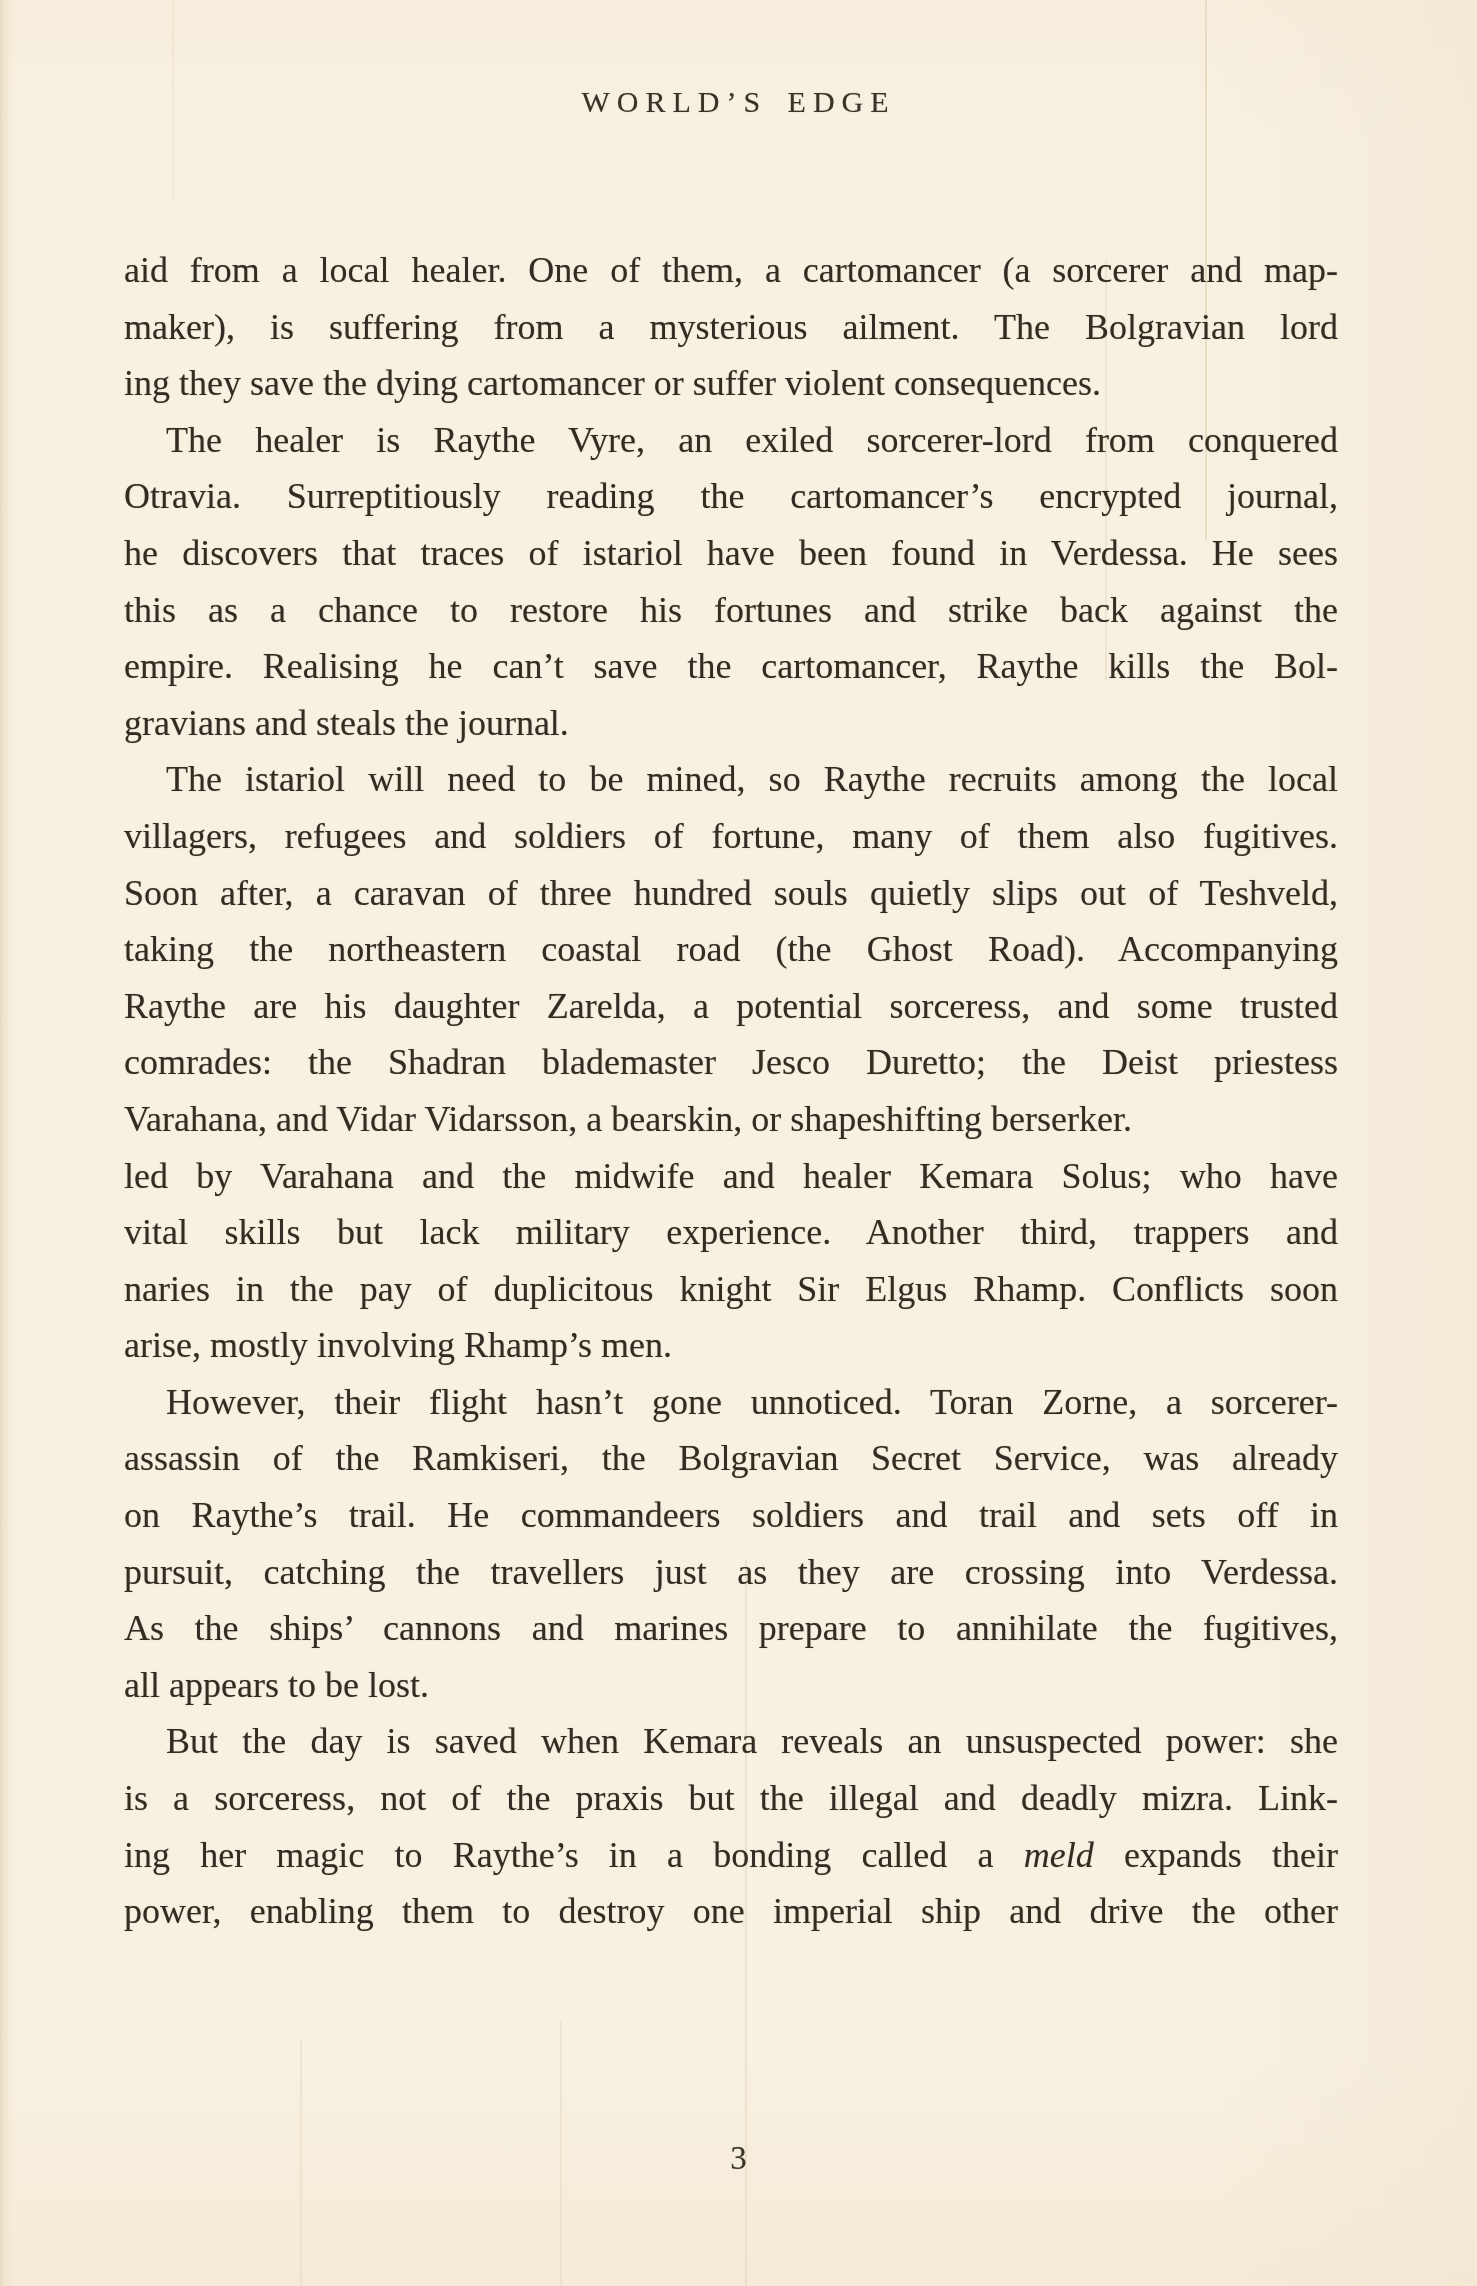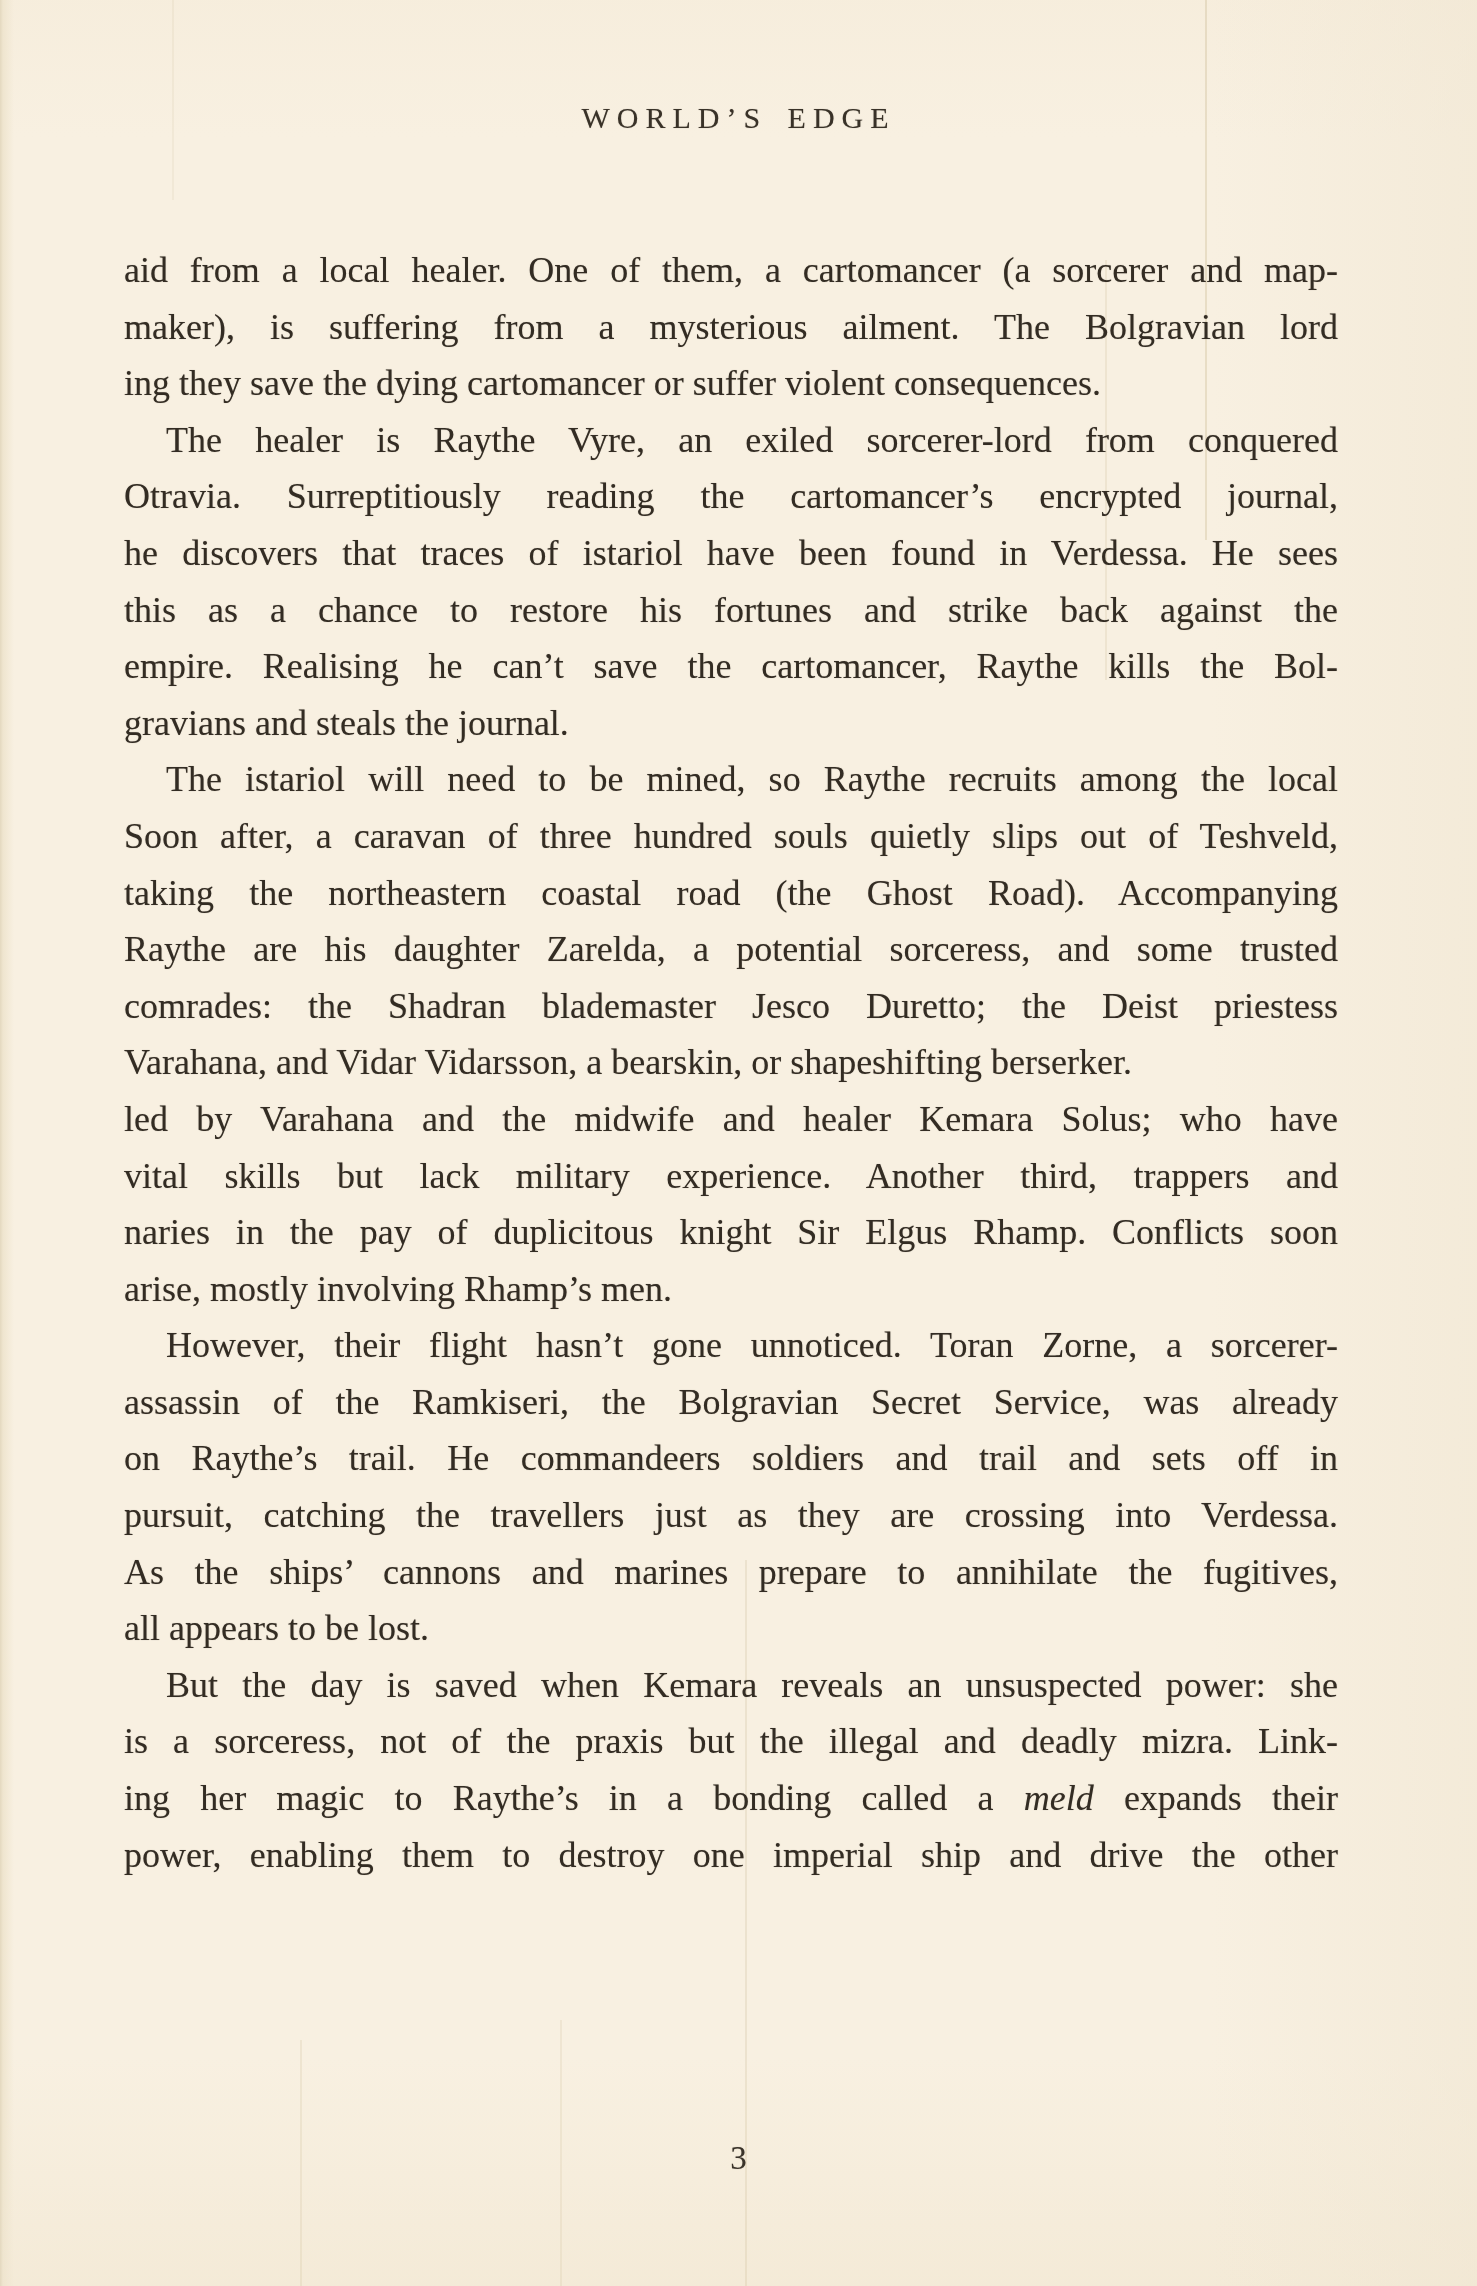--- a/index.html
+++ b/index.html
@@ -33,21 +33,21 @@
   }
   .streak.s1 { left: 1205px; top: 0;      height: 540px; }
   .streak.s2 { left: 1105px; top: 260px;  height: 420px; opacity: .6; }
   .streak.s3 { left: 745px;  top: 1560px; height: 726px; opacity: .7; }
   .streak.s4 { left: 300px;  top: 2040px; height: 246px; opacity: .6; }
   .streak.s5 { left: 560px;  top: 2020px; height: 266px; opacity: .55; }
   .streak.s6 { left: 172px;  top: 0;      height: 200px; opacity: .4; }
 
   .running-header {
     position: absolute;
-    top: 100px;
+    top: 84px;
     left: 0;
     width: 100%;
     text-align: center;
     font-size: 30px;
     line-height: 36px;
     letter-spacing: 7px;
     word-spacing: 6px;
     color: #393228;
     text-shadow: 0 0 1px rgba(57,50,40,0.4);
   }
@@ -105,20 +105,21 @@
     <div class="paragraph">
       <div class="line indent"><span>The healer is Raythe Vyre, an exiled sorcerer-lord from conquered</span></div>
       <div class="line"><span>Otravia. Surreptitiously reading the cartomancer’s encrypted journal,</span></div>
       <div class="line"><span>he discovers that traces of istariol have been found in Verdessa. He sees</span></div>
       <div class="line"><span>this as a chance to restore his fortunes and strike back against the</span></div>
       <div class="line"><span>empire. Realising he can’t save the cartomancer, Raythe kills the Bol-</span></div>
       <div class="line end"><span>gravians and steals the journal.</span></div>
     </div>
     <div class="paragraph">
       <div class="line indent"><span>The istariol will need to be mined, so Raythe recruits among the local</span></div>
+      <div class="line"><span>villagers, refugees and soldiers of fortune, many of them also fugitives.</span></div>
       <div class="line"><span>Soon after, a caravan of three hundred souls quietly slips out of Teshveld,</span></div>
       <div class="line"><span>taking the northeastern coastal road (the Ghost Road). Accompanying</span></div>
       <div class="line"><span>Raythe are his daughter Zarelda, a potential sorceress, and some trusted</span></div>
       <div class="line"><span>comrades: the Shadran blademaster Jesco Duretto; the Deist priestess</span></div>
       <div class="line end"><span>Varahana, and Vidar Vidarsson, a bearskin, or shapeshifting berserker.</span></div>
     </div>
     <div class="paragraph">
       <div class="line"><span>led by Varahana and the midwife and healer Kemara Solus; who have</span></div>
       <div class="line"><span>vital skills but lack military experience. Another third, trappers and</span></div>
       <div class="line"><span>naries in the pay of duplicitous knight Sir Elgus Rhamp. Conflicts soon</span></div>

